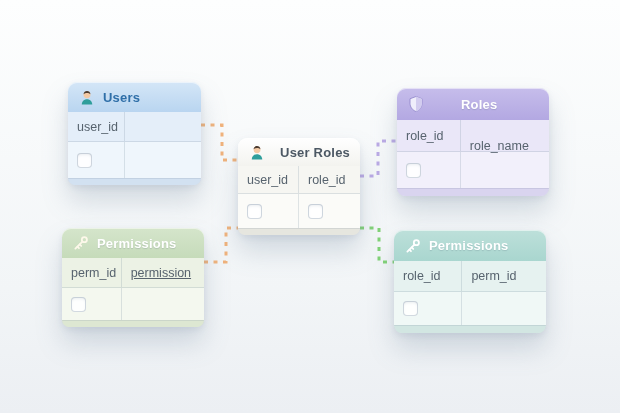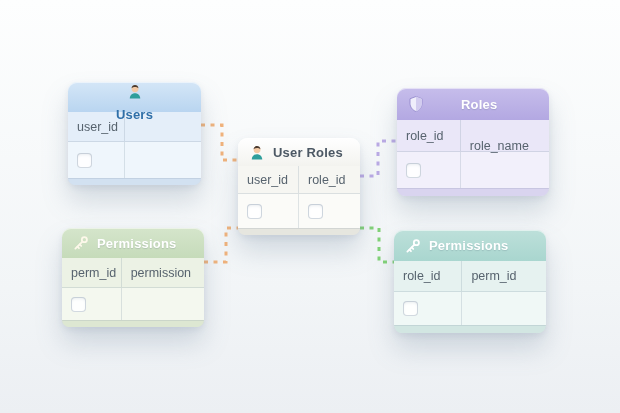--- a/index.html
+++ b/index.html
@@ -44,51 +44,51 @@
     width: 15px; height: 15px; border-radius: 4px;
     background: rgba(255,255,255,.9);
     box-shadow: inset 0 0 0 1px rgba(130,150,170,.35), inset 0 2px 3px rgba(130,150,170,.16);
     display: inline-block;
   }
   .icon { display: inline-flex; width: 18px; height: 18px; }
   .icon svg { width: 18px; height: 18px; }
 
   
   .tbl-users { left: 68px; top: 82px; width: 133px; }
-  .tbl-users .t-header { height: 30px; background: linear-gradient(180deg, #d4e6f7, var(--users-header)); flex-direction: column; }
+  .tbl-users .t-header { height: 30px; background: linear-gradient(180deg, #d4e6f7, var(--users-header)); }
   .tbl-users .t-title { color: var(--users-title); }
   .tbl-users .t-cols { height: 30px; background: var(--users-body); }
   .tbl-users .t-row  { height: 36px; background: var(--users-body-light); }
   .tbl-users .t-base { height: 7px; background: var(--users-base); }
   .tbl-users .c1 { width: 43%; } .tbl-users .c2 { width: 57%; }
 
   
   .tbl-roles { left: 397px; top: 88px; width: 152px; }
   .tbl-roles .t-header { height: 32px; background: linear-gradient(180deg, #c6bdeb, var(--roles-header)); gap: 36px; }
   .tbl-roles .t-cols { height: 32px; background: var(--roles-body); }
   .tbl-roles .t-row  { height: 36px; background: var(--roles-body-light); }
   .tbl-roles .t-base { height: 8px; background: var(--roles-base); }
   .tbl-roles .c1 { width: 42%; } .tbl-roles .c2 { width: 58%; margin-top: 20px; }
 
   
   .tbl-userroles { left: 238px; top: 138px; width: 122px; }
-  .tbl-userroles .t-header { height: 28px; background: linear-gradient(180deg, #ffffff, var(--userroles-header)); }
+  .tbl-userroles .t-header { height: 28px; background: linear-gradient(180deg, #ffffff, var(--userroles-header)); justify-content: space-between; }
   .tbl-userroles .t-title { color: #4c5864; }
   .tbl-userroles .t-cols { height: 28px; background: var(--userroles-body); }
   .tbl-userroles .t-row  { height: 34px; background: var(--userroles-body-light); }
   .tbl-userroles .t-base { height: 7px; background: var(--userroles-base); }
   .tbl-userroles .c1 { width: 50%; } .tbl-userroles .c2 { width: 50%; }
 
   
   .tbl-perm-left { left: 62px; top: 228px; width: 142px; }
   .tbl-perm-left .t-header { height: 30px; background: linear-gradient(180deg, #d5e5cb, var(--perm-left-header)); }
   .tbl-perm-left .t-cols { height: 30px; background: var(--perm-left-body); }
   .tbl-perm-left .t-row  { height: 32px; background: var(--perm-left-body-light); }
   .tbl-perm-left .t-base { height: 7px; background: var(--perm-left-base); }
-  .tbl-perm-left .c1 { width: 42%; } .tbl-perm-left .c2 { width: 58%; }
+  .tbl-perm-left .c1 { width: 42%; } .tbl-perm-left .c2 { width: 58%; text-decoration: underline; }
 
   
   .tbl-perm-right { left: 394px; top: 230px; width: 152px; }
   .tbl-perm-right .t-header { height: 31px; background: linear-gradient(180deg, #bde0da, var(--perm-right-header)); }
   .tbl-perm-right .t-cols { height: 31px; background: var(--perm-right-body); }
   .tbl-perm-right .t-row  { height: 33px; background: var(--perm-right-body-light); }
   .tbl-perm-right .t-base { height: 8px; background: var(--perm-right-base); }
   .tbl-perm-right .c1 { width: 45%; } .tbl-perm-right .c2 { width: 55%; }
 </style>
 </head>

